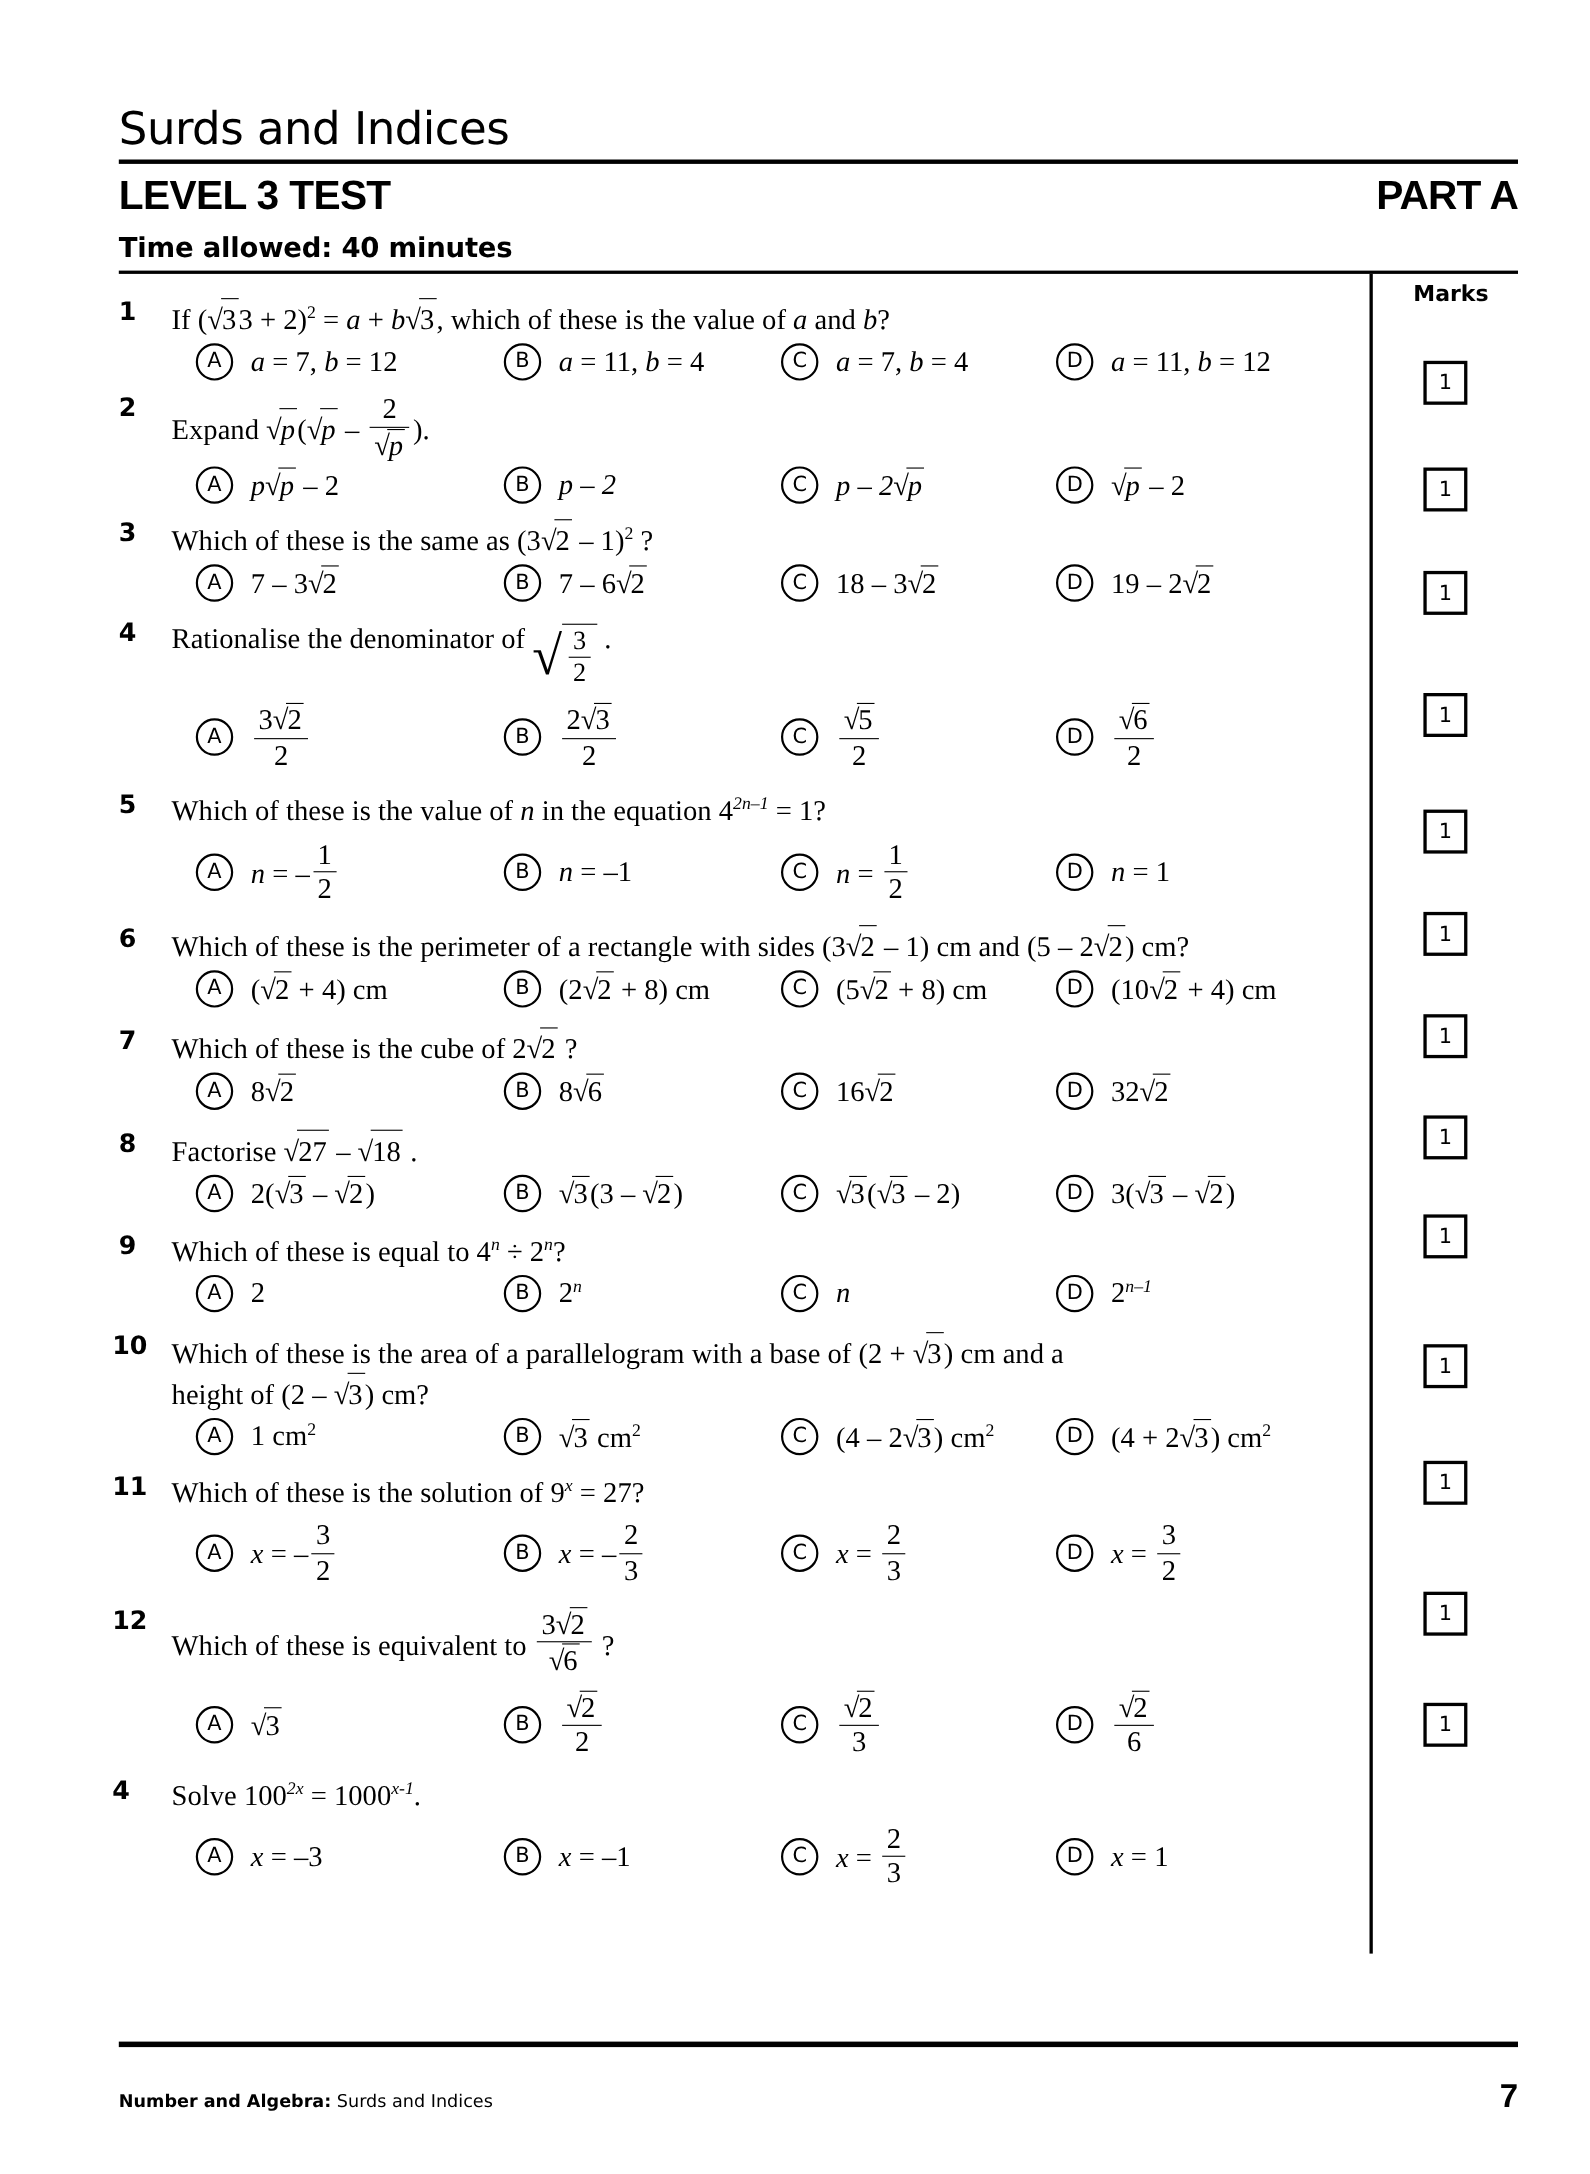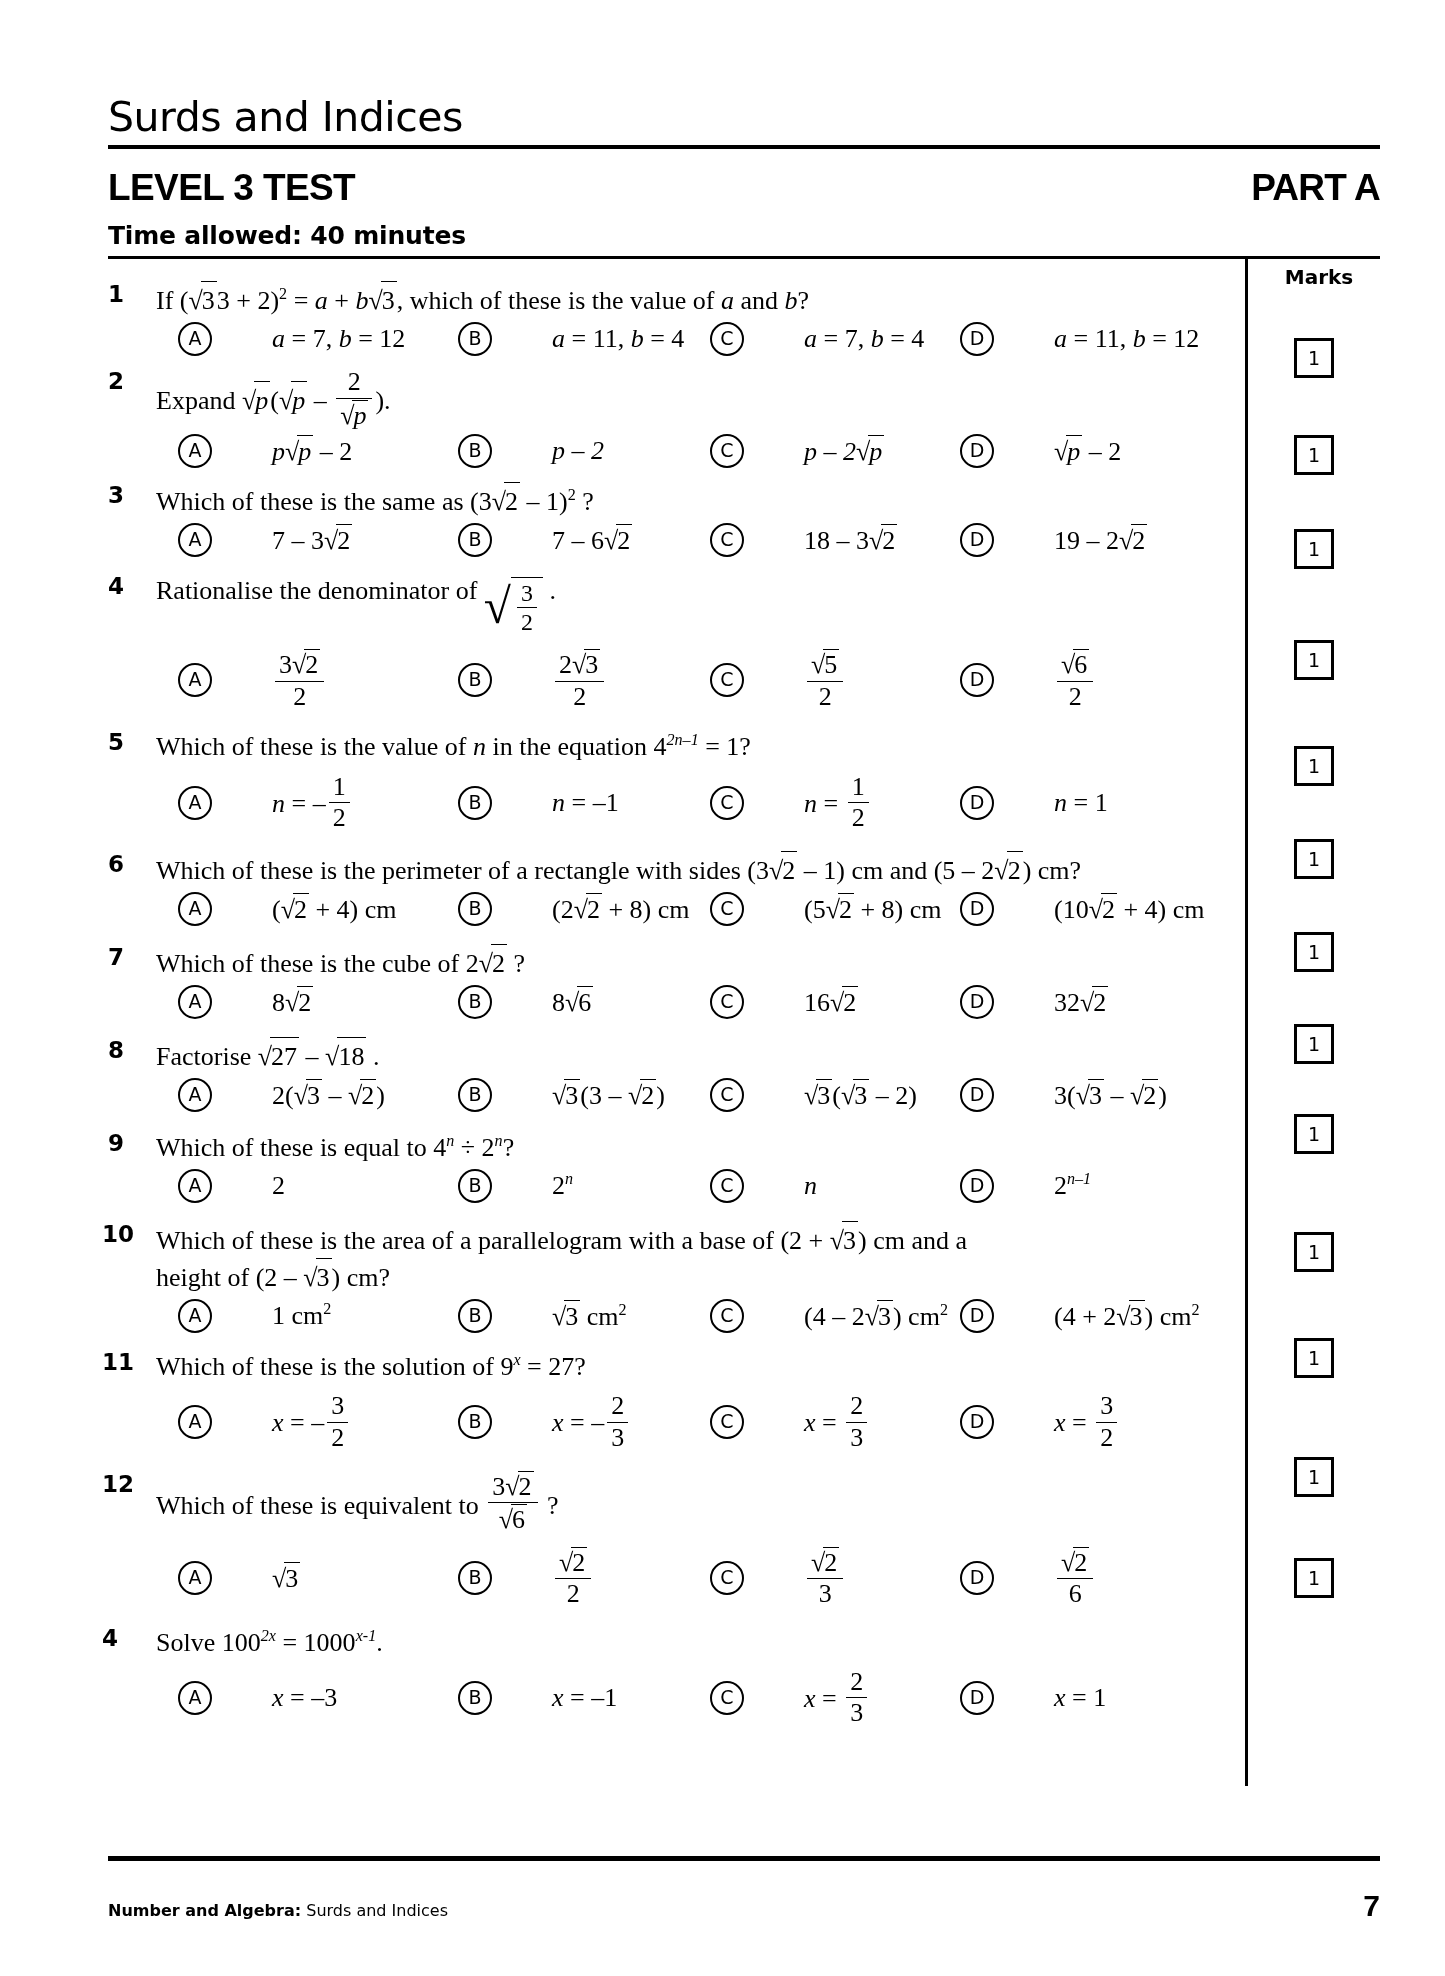--- a/index.html
+++ b/index.html
@@ -46,21 +46,21 @@
     border-top: 3px solid #000;
   }
   .level-row {
     display: flex;
     justify-content: space-between;
     align-items: flex-end;
     font-family: "Liberation Sans", sans-serif;
     font-weight: bold;
     font-size: 37px;
     letter-spacing: -0.6px;
-    padding-top: 18px;
+    padding-top: 8px;
   }
   .part-label {
     font-family: "Liberation Sans", sans-serif;
     font-weight: bold;
     font-size: 37px;
     letter-spacing: -0.8px;
   }
   .time-allowed {
     font-family: "DejaVu Sans", sans-serif;
     font-weight: bold;
@@ -140,21 +140,21 @@
     height: 30px;
     border: 2px solid #000;
     border-radius: 50%;
     font-family: "DejaVu Sans", sans-serif;
     font-size: 19px;
     font-weight: normal;
     line-height: 28px;
     text-align: center;
     margin-right: 16px;
   }
-  .opt .otext { white-space: nowrap; margin-left: 44px; }
+  .opt .otext { white-space: nowrap; }
 
   
   .c1 { width: 280px; }
   .c2 { width: 252px; }
   .c3 { width: 250px; }
   .c4 { width: 260px; }
 
   
   .it { font-style: italic; }
   .sup { font-size: 0.62em; vertical-align: super; line-height: 0; }

